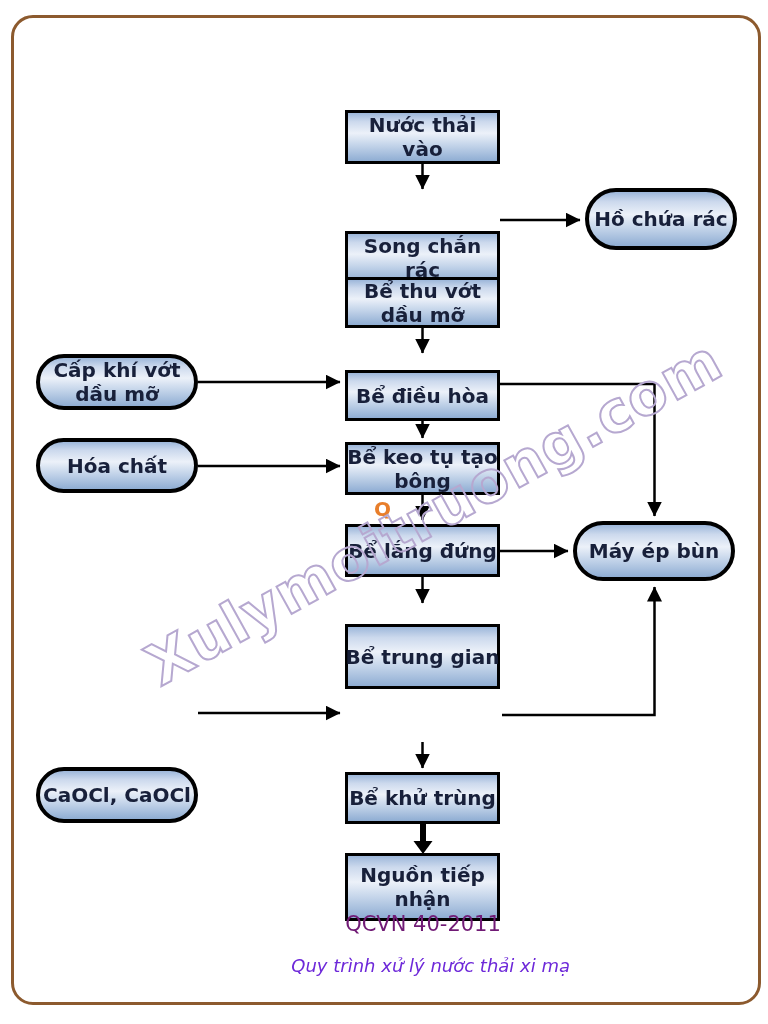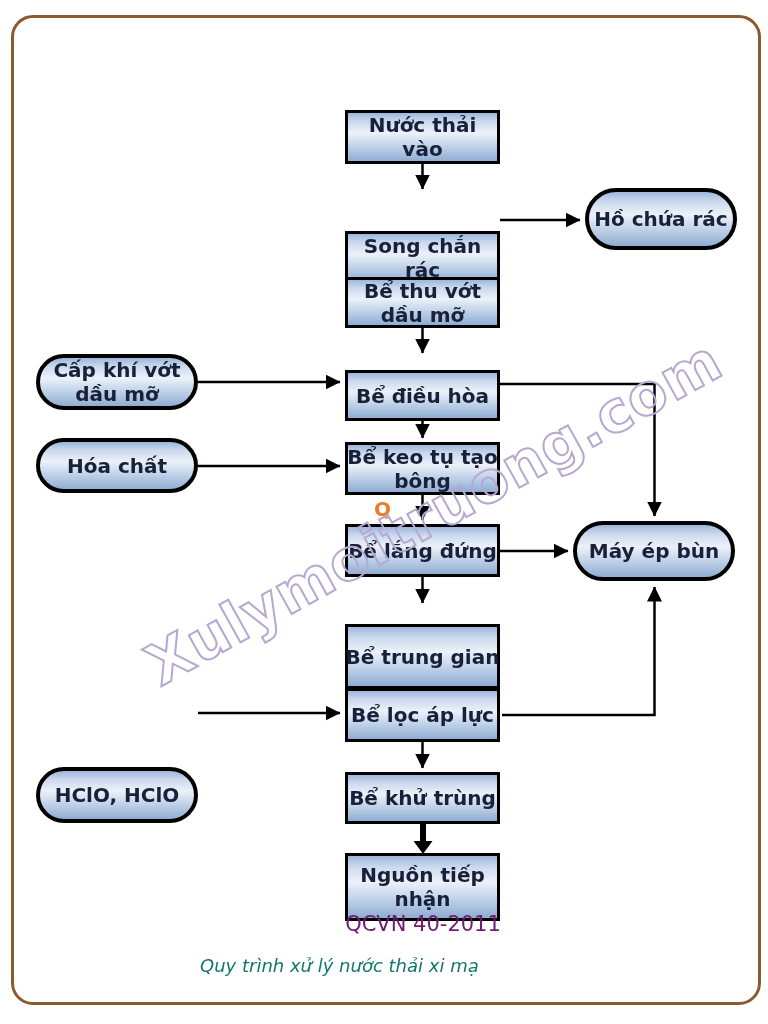--- a/index.html
+++ b/index.html
@@ -31,21 +31,21 @@
   .q-label{
     position:absolute;left:374px;top:497px;z-index:2;
     font-size:20px;font-weight:bold;color:#e87e2b;
   }
   .standard{
     position:absolute;left:333px;top:912px;width:180px;z-index:2;
     text-align:center;font-size:21px;color:#701a75;
   }
   .caption{
     position:absolute;left:200px;top:955px;width:370px;z-index:2;
-    text-align:left;font-style:italic;font-size:18px;color:#0f766e;
+    text-align:right;font-style:italic;font-size:18px;color:#6d28d9;
   }
   
   .n-inflow{left:345px;top:110px;width:155px;height:54px;}
   .n-bar-screen{left:345px;top:193px;width:155px;height:54px;margin-top:38px;}
   .n-oil-skimmer{left:345px;top:277px;width:155px;height:51px;}
   .n-equalization{left:345px;top:370px;width:155px;height:51px;}
   .n-coagulation{left:345px;top:442px;width:155px;height:53px;}
   .n-settling{left:345px;top:524px;width:155px;height:53px;}
   .n-intermediate{left:345px;top:607px;width:155px;height:65px;margin-top:17px;}
   .n-pressure-filter{left:345px;top:688px;width:155px;height:54px;}
@@ -98,29 +98,28 @@
 vào</div>
   <div class="node box n-bar-screen">Song chắn
 rác</div>
   <div class="node box n-oil-skimmer">Bể thu vớt
 dầu mỡ</div>
   <div class="node box n-equalization">Bể điều hòa</div>
   <div class="node box n-coagulation">Bể keo tụ tạo
 bông</div>
   <div class="node box n-settling">Bể lắng đứng</div>
   <div class="node box n-intermediate">Bể trung gian</div>
-  <div class="node box n-pressure-filter">Bể lọc áp lực</div>
   <div class="node box n-disinfection">Bể khử trùng</div>
   <div class="node box n-receiving">Nguồn tiếp
 nhận</div>
 
   <div class="node pill n-trash-pond">Hồ chứa rác</div>
   <div class="node pill n-air-supply">Cấp khí vớt
 dầu mỡ</div>
   <div class="node pill n-chemicals">Hóa chất</div>
   <div class="node pill n-sludge-press">Máy ép bùn</div>
-  <div class="node pill n-disinfectant">HClO, HClO</div>
+  <div class="node pill n-disinfectant">CaOCl, CaOCl</div>
 
   <div class="q-label">Q</div>
   <div class="standard">QCVN 40-2011</div>
   <div class="watermark">Xulymoitruong.com</div>
   <div class="caption">Quy trình xử lý nước thải xi mạ</div>
 </div>
 
 </body></html>

